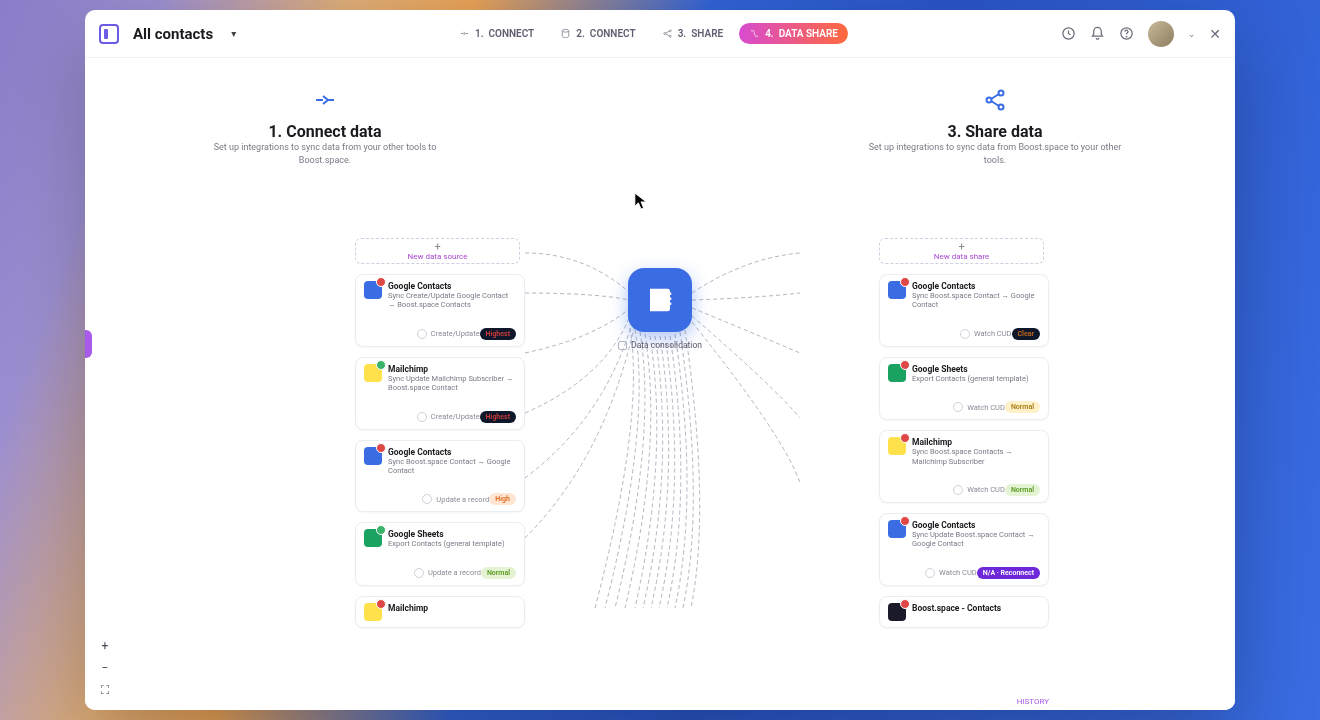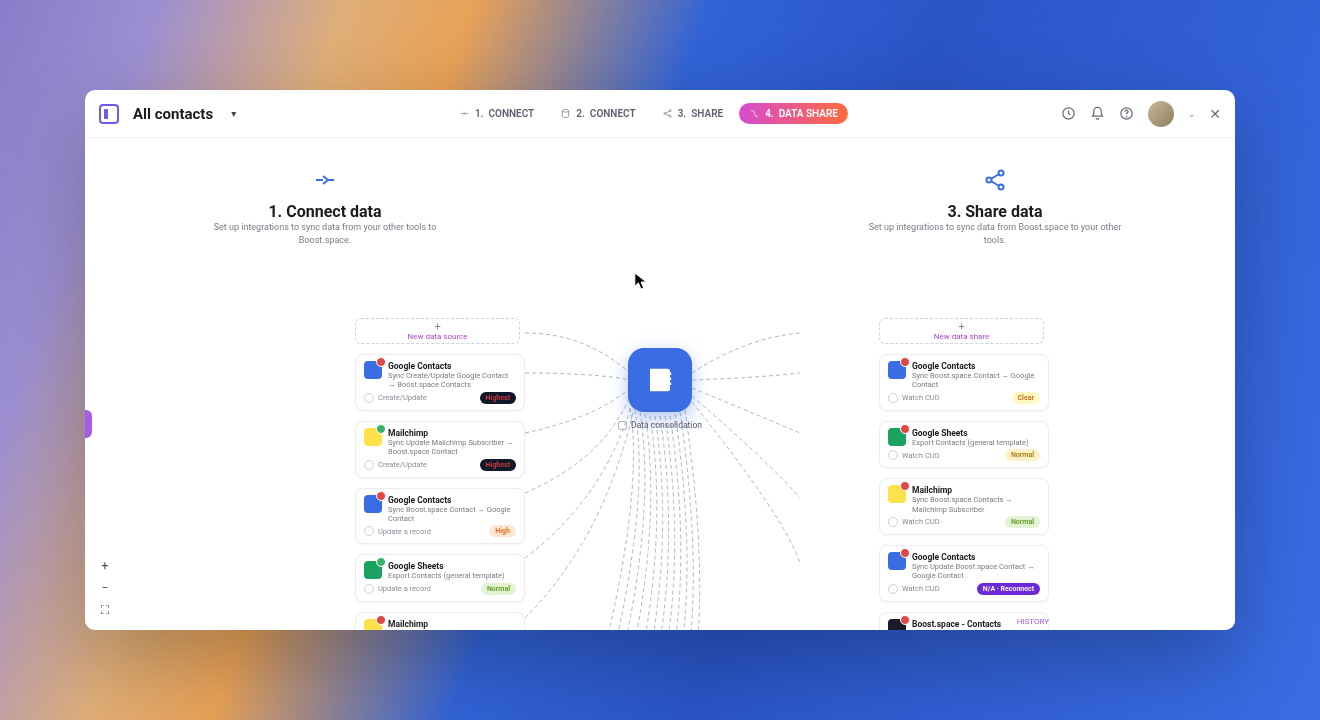--- a/index.html
+++ b/index.html
@@ -2,21 +2,21 @@
 <html><head>
 <meta charset="utf-8">
 <style>
   * { box-sizing: border-box; margin: 0; padding: 0; }
   html, body { width: 1320px; height: 720px; overflow: hidden; font-family: -apple-system, BlinkMacSystemFont, "Segoe UI", Roboto, sans-serif; }
   body {
     background: linear-gradient(110deg, #8a7cc9 0%, #9c8fd1 10%, #dfae79 22%, #e8a257 30%, #3263d6 45%, #2a55c7 60%, #3a6de4 100%);
     display: flex; align-items: center; justify-content: center;
   }
   .window {
-    width: 1150px; height: 540px; background: #fff; border-radius: 10px;
+    width: 1150px; height: 700px; background: #fff; border-radius: 10px;
     box-shadow: 0 30px 80px rgba(0,0,0,0.25);
     display: flex; flex-direction: column; overflow: hidden; position: relative;
   }
   .topbar {
     height: 48px; display: flex; align-items: center; padding: 0 14px; gap: 10px;
     border-bottom: 1px solid #f1f1f4;
   }
   .logo { width:20px; height:20px; border:2px solid #6b5ce7; border-radius:4px; position:relative; }
   .logo::after { content:""; position:absolute; left:3px; top:3px; width:4px; height:10px; background:#6b5ce7; border-radius:1px; }
   .title { font-size:15px; font-weight:700; color:#1a1a1f; margin-left:4px; }
@@ -62,29 +62,29 @@
   .card-head { display:flex; align-items:flex-start; gap:6px; }
   .card-ico { width:18px; height:18px; border-radius:4px; flex-shrink:0; position:relative; }
   .ico-google { background:#3a6de4; }
   .ico-mailchimp { background:#ffe14b; }
   .ico-sheets { background:#1aa260; }
   .ico-boost { background:#1a1a2a; }
   .card-ico::after{content:"";position:absolute;right:-4px;top:-4px;width:8px;height:8px;border-radius:50%;background:#e04848;border:1.5px solid #fff;}
   .card-ico.ok::after{background:#39b36a;}
   .card .t-title { font-weight:700; color:#1a1a1f; font-size:8.5px; }
   .card .t-sub { color:#7a7a88; font-size:7.5px; line-height:1.25; }
-  .card-foot { display:flex; align-items:center; justify-content:space-between; margin-top:2px; }
+  .card-foot { display:flex; align-items:center; justify-content:flex-end; margin-top:18px; }
   .foot-left { display:flex; align-items:center; gap:4px; color:#8a8a98; font-size:7.5px; }
   .foot-left .dot { width:10px;height:10px;border:1px solid #d0d0da;border-radius:50%; }
   .pill { font-size:7px; padding:2px 6px; border-radius:8px; font-weight:600; }
   .pill.highest { background:#0f172a; color:#d23b3b; }
   .pill.high { background:#ffe6d4; color:#e06a1f; }
   .pill.normal { background:#e4f3d3; color:#5a9a1f; }
   .pill.warn { background:#fff1c7; color:#a87a12; }
-  .pill.clear { background:#fef9c3; color:#c96a1a; }
+  .pill.clear { background:#0f172a; color:#c96a1a; }
   .pill.dark { background:#6d28d9; color:#fff; }
 
   .center-node {
     position:absolute; left:50%; top:210px; transform:translateX(-50%);
     width:64px; height:64px; background:#3a6de4; border-radius:16px;
     box-shadow:0 6px 18px rgba(58,109,228,0.4);
     display:flex; align-items:center; justify-content:center;
   }
   .center-node svg { width:30px; height:30px; color:#fff; }
   .center-label { position:absolute; left:50%; top:282px; transform:translateX(-50%); font-size:8.5px; color:#5a5a6a; display:flex; align-items:center; gap:4px;}

